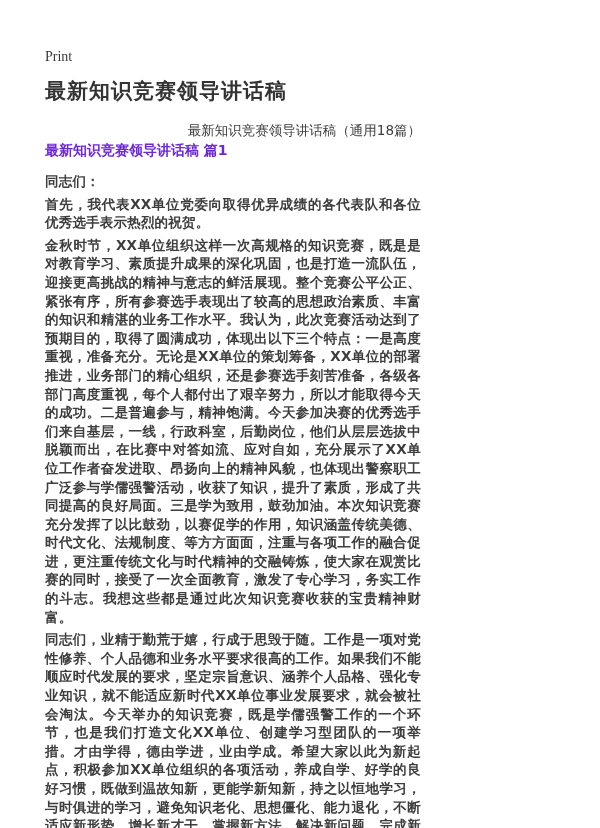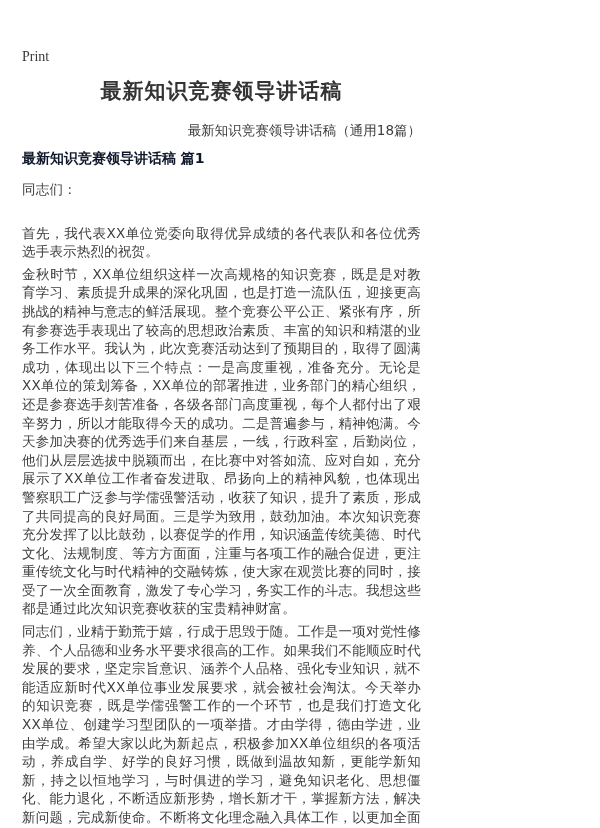--- a/index.html
+++ b/index.html
@@ -4,65 +4,65 @@
 <style>
   html, body { margin: 0; padding: 0; }
   body {
     width: 600px; height: 828px;
     background: #ffffff;
     font-family: "DejaVu Sans", sans-serif;
   }
   .page {
     box-sizing: border-box;
     width: 476px; height: 828px;
-    padding: 46px 55px 0 22px;
+    padding: 46px 55px 0 45px;
     overflow: hidden;
     background: #ffffff;
     color: #3d3d3d;
   }
   .print-label {
     font-family: "Liberation Serif", serif;
     font-size: 14px;
     line-height: 17px;
     color: #3a3a3a;
     display: inline-block;
     cursor: pointer;
   }
   .doc-title {
     margin: 14px 0 0 0;
-    text-align: center;
     font-size: 21px;
     line-height: 25px;
     font-weight: bold;
     letter-spacing: 1px;
     color: #333333;
   }
   .doc-subtitle {
     margin-top: 17px;
     font-size: 13.5px;
     line-height: 19px;
     text-align: right;
   }
   .section-heading {
-    margin-top: 8px;
+    margin-top: 0;
     font-size: 14px;
     line-height: 20px;
     font-weight: bold;
-    color: #0f172a;
+    color: #6d28d9;
   }
   .body-text {
     margin: 0;
     font-size: 13.5px;
     line-height: 18.6px;
     text-align: justify;
     letter-spacing: 0.2px;
+    font-weight: bold;
   }
   .salutation { margin-top: 12px; }
   .para { margin-top: 4px; }
-  .salutation + .para { margin-top: 25px; }
+  .salutation + .para { margin-top: 4px; }
 </style>
 </head>
 <body>
 
 <div class="page">
   <span class="print-label">Print</span>
 
   <h1 class="doc-title">最新知识竞赛领导讲话稿</h1>
 
   <div class="doc-subtitle">最新知识竞赛领导讲话稿（通用18篇）</div>

